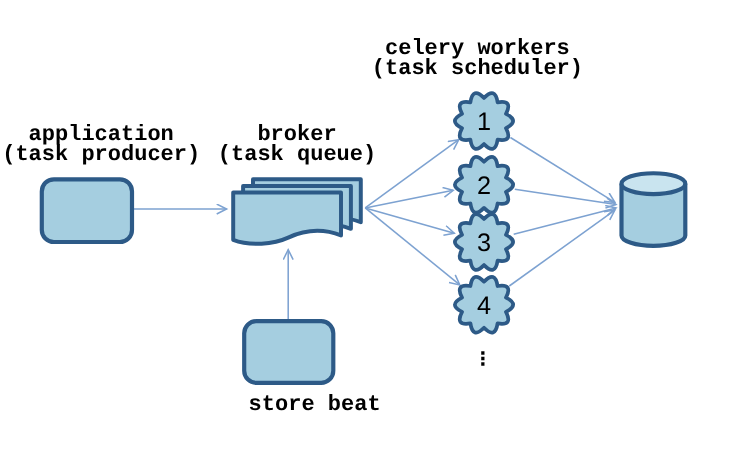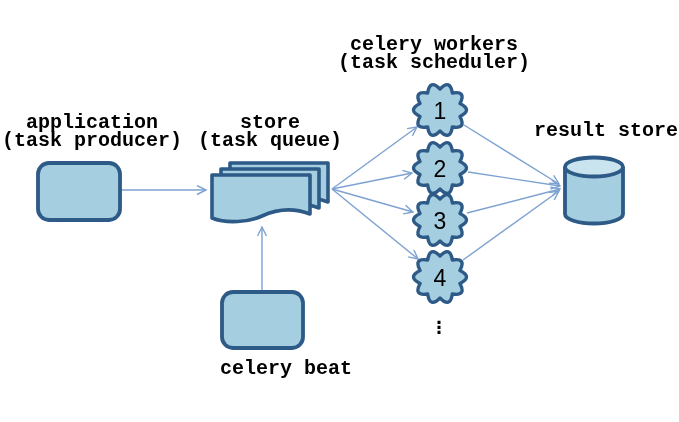--- a/index.html
+++ b/index.html
@@ -82,29 +82,28 @@
       <path d="M565,167 L565,214 A29,9.5 0 0 0 623,214 L623,167" fill="#a5cee0" stroke="#2d5a87" stroke-width="3.8"></path>
       <ellipse cx="594" cy="167" rx="29" ry="9.5" fill="#c9e4ef" stroke="#2d5a87" stroke-width="3.8"></ellipse>
     </g>
 
     <rect x="222" y="292" width="81" height="56" rx="11" ry="11" fill="#a5cee0" stroke="#2d5a87" stroke-width="3.8"></rect>
   </svg>
 
   <div class="label" style="left:92px;top:141px">(task producer)</div>
   <div class="label" style="left:92px;top:123px">application</div>
 
-  <div class="label" style="left:270px;top:123px">store</div>
+  <div class="label" style="left:270px;top:123px">broker</div>
   <div class="label" style="left:270px;top:141px">(task queue)</div>
 
   <div class="label" style="left:434px;top:45px">celery workers</div>
   <div class="label" style="left:434px;top:63px">(task scheduler)</div>
 
-  <div class="label" style="left:606px;top:131px">result store</div>
 
-  <div class="label" style="left:286px;top:369px">celery beat</div>
+  <div class="label" style="left:286px;top:369px">store beat</div>
 
   <div class="badge-num" style="left:440px;top:111px">1</div>
   <div class="badge-num" style="left:440px;top:169px">2</div>
   <div class="badge-num" style="left:440px;top:221px">3</div>
   <div class="badge-num" style="left:440px;top:278px">4</div>
 
   <div class="more-dots" style="left:439px;top:327px">⋮</div>
 
 </div>
 

